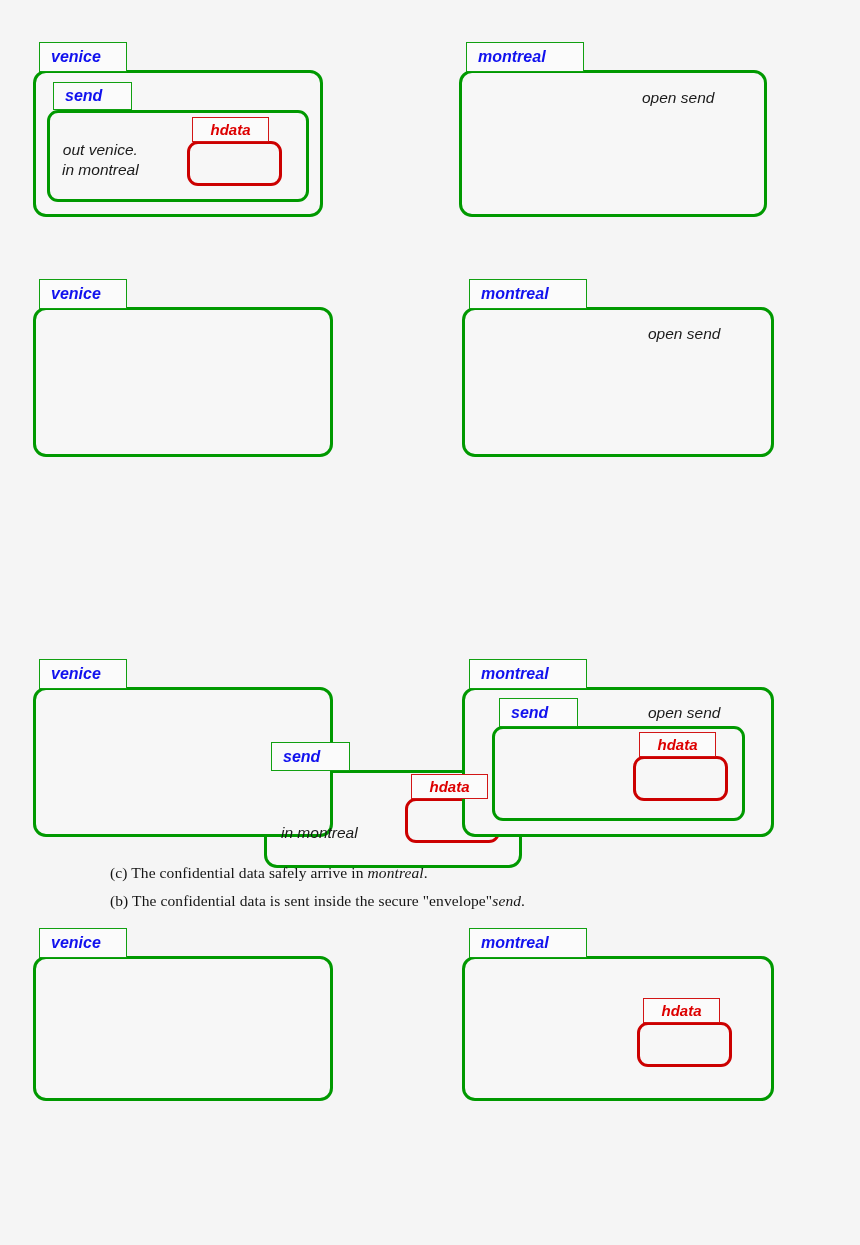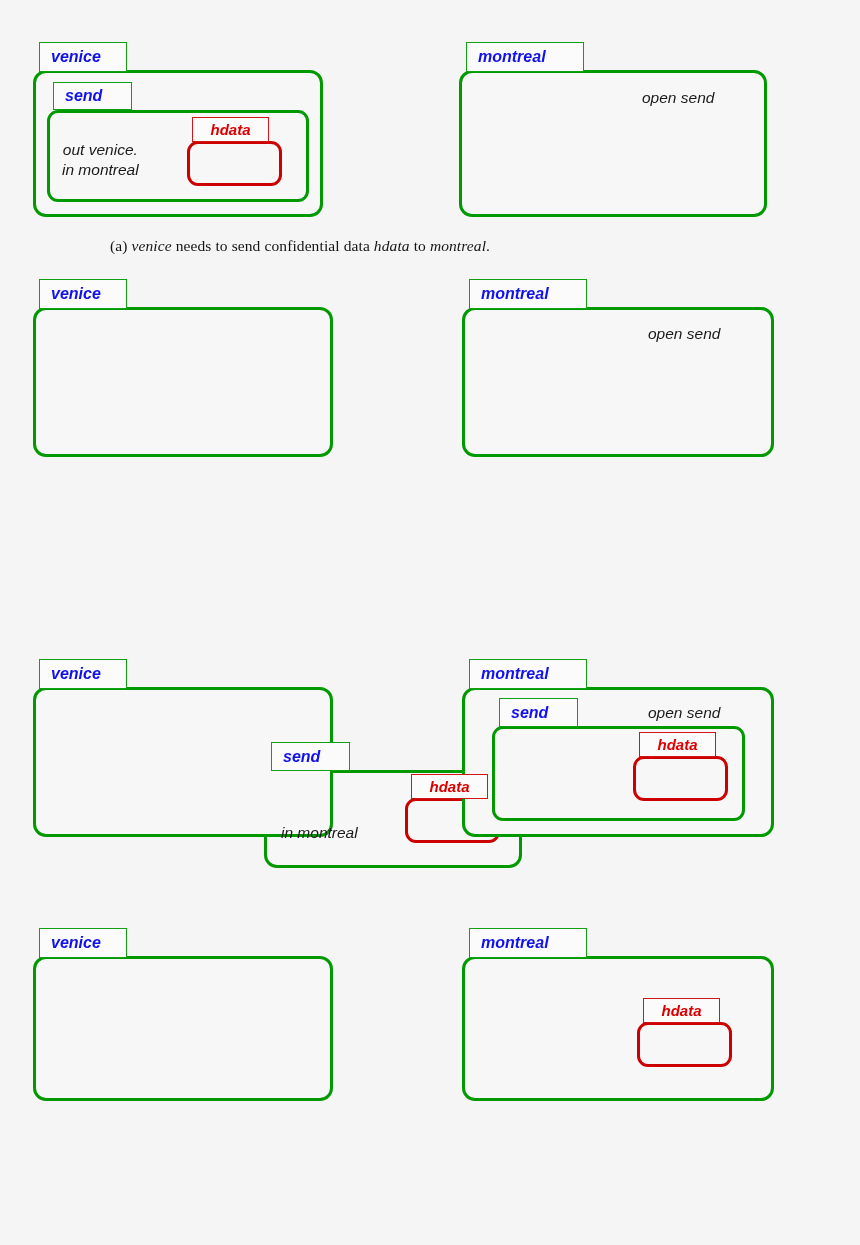--- a/index.html
+++ b/index.html
@@ -113,23 +113,20 @@
     <div class="tab red" style="left:192px; top:117px; width:77px; height:25px; justify-content:center;">
       <span style="font-size:15px;">hdata</span>
     </div>
 
     <div class="box green" style="left:459px; top:70px; width:308px; height:147px;"></div>
     <div class="tab green" style="left:466px; top:42px; width:118px; height:30px; padding-left:11px;">
       <span>montreal</span>
     </div>
     <div class="btext" style="left:642px; top:88px; font-size:15.5px;">open send</div>
 
-    <div class="caption" style="left:110px; top:237px;">
-      <span><span>(a)</span> <i>venice</i><span> needs to send confidential data </span><i>hdata</i><span>  to </span><i>montreal</i><span>.</span></span>
-    </div>
   </div>
 
   <div class="panel" style="left:0; top:265px; width:860px; height:388px;">
 
     <div class="box green" style="left:33px; top:42px; width:300px; height:150px;"></div>
     <div class="tab green" style="left:39px; top:14px; width:88px; height:30px; padding-left:11px;">
       <span>venice</span>
     </div>
 
     <div class="box green" style="left:462px; top:42px; width:312px; height:150px;"></div>
@@ -142,20 +139,23 @@
     <div class="tab green" style="left:271px; top:477px; width:79px; height:29px; padding-left:11px;">
       <span>send</span>
     </div>
     <div class="btext" style="left:281px; top:558px; font-size:15.5px;">in montreal</div>
 
     <div class="box red" style="left:405px; top:533px; width:95px; height:45px;"></div>
     <div class="tab red" style="left:411px; top:509px; width:77px; height:25px; justify-content:center;">
       <span style="font-size:15px;">hdata</span>
     </div>
 
+    <div class="caption" style="left:110px; top:627px;">
+      <span><span>(b)</span> <span> The confidential data is sent inside the secure "envelope"</span><i>send</i><span>.</span></span>
+    </div>
   </div>
 
   <div class="panel" style="left:0; top:653px; width:860px; height:248px;">
 
     <div class="box green" style="left:33px; top:34px; width:300px; height:150px;"></div>
     <div class="tab green" style="left:39px; top:6px; width:88px; height:30px; padding-left:11px;">
       <span>venice</span>
     </div>
 
     <div class="box green" style="left:462px; top:34px; width:312px; height:150px;"></div>
@@ -167,20 +167,23 @@
     <div class="box green inner-radius" style="left:492px; top:73px; width:253px; height:95px;"></div>
     <div class="tab green" style="left:499px; top:45px; width:79px; height:29px; padding-left:11px;">
       <span>send</span>
     </div>
 
     <div class="box red" style="left:633px; top:103px; width:95px; height:45px;"></div>
     <div class="tab red" style="left:639px; top:79px; width:77px; height:25px; justify-content:center;">
       <span style="font-size:15px;">hdata</span>
     </div>
 
+    <div class="caption" style="left:110px; top:211px;">
+      <span><span>(c)</span> <span> The confidential data safely arrive in </span><i>montreal</i><span>.</span></span>
+    </div>
   </div>
 
   <div class="panel" style="left:0; top:901px; width:860px; height:250px;">
 
     <div class="box green" style="left:33px; top:55px; width:300px; height:145px;"></div>
     <div class="tab green" style="left:39px; top:27px; width:88px; height:30px; padding-left:11px;">
       <span>venice</span>
     </div>
 
     <div class="box green" style="left:462px; top:55px; width:312px; height:145px;"></div>

